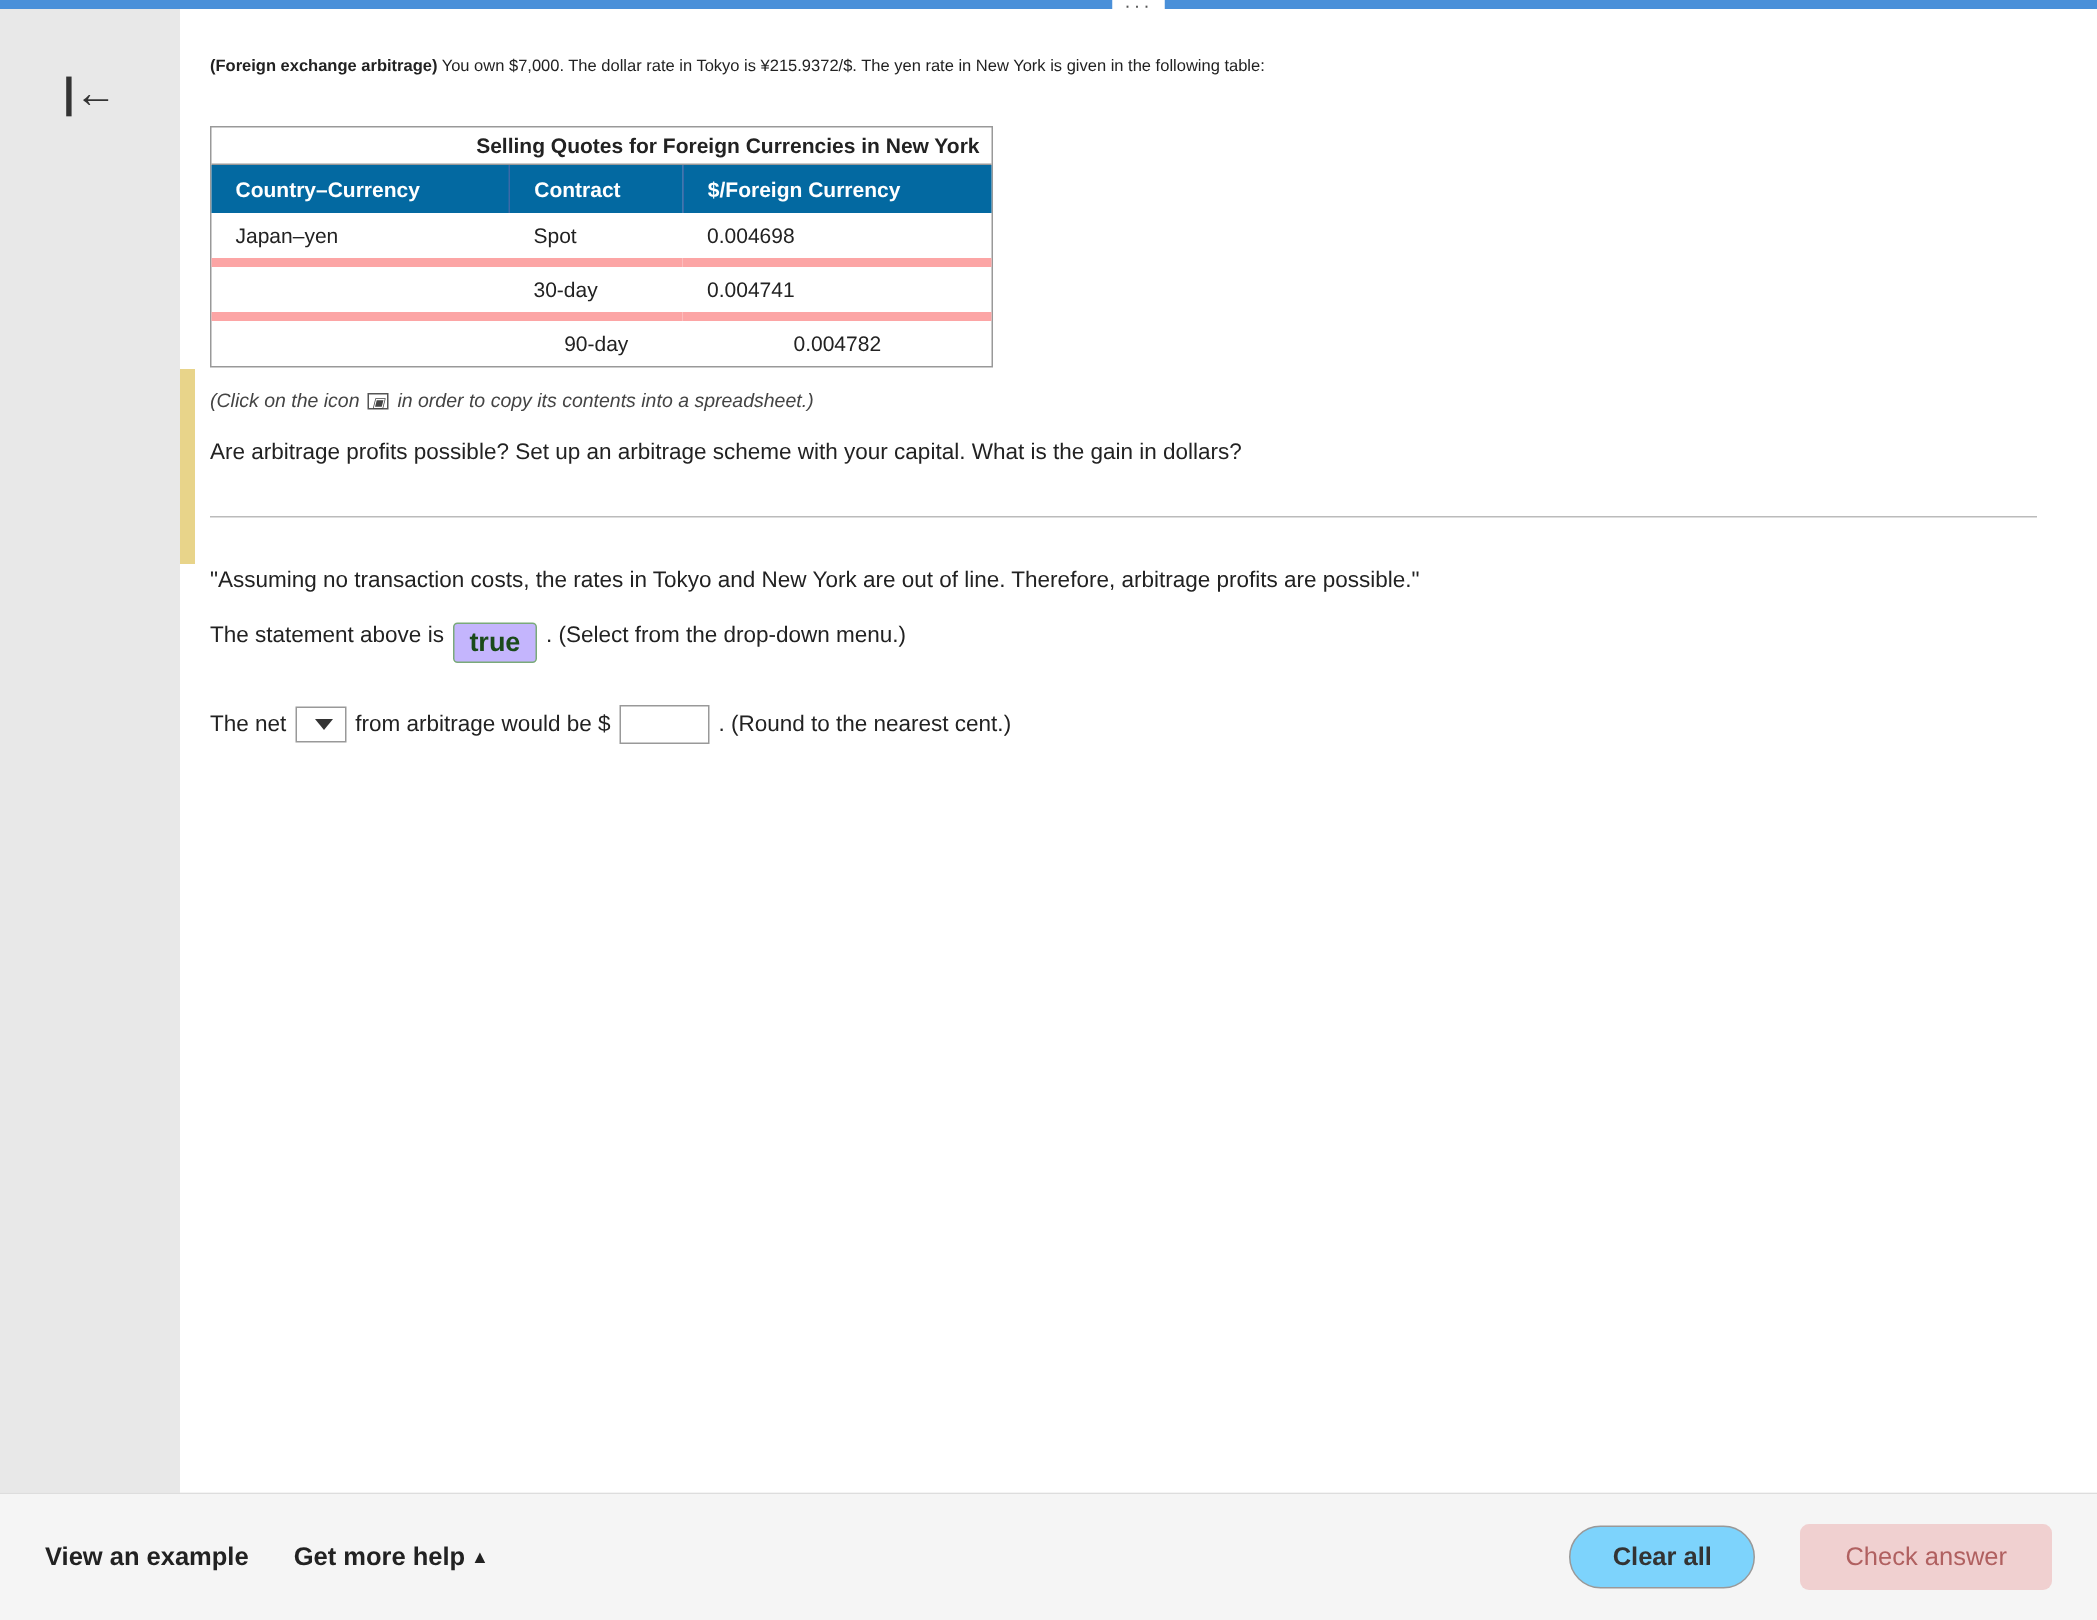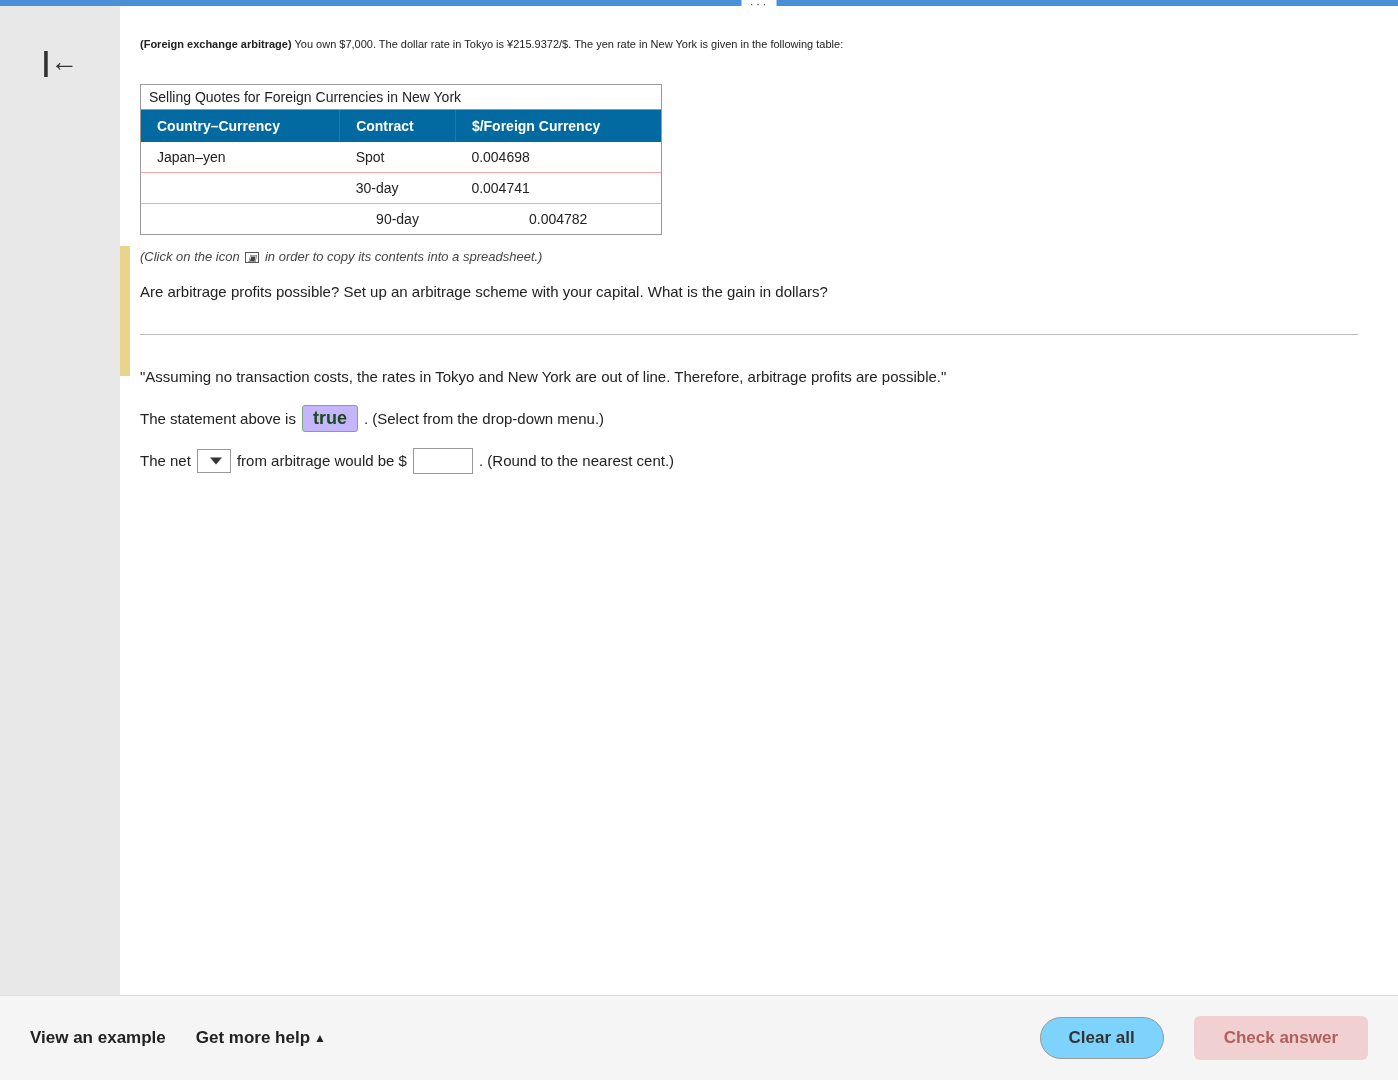--- a/index.html
+++ b/index.html
@@ -66,24 +66,25 @@
 
     .table-container {
       margin: 10px 0 10px 0;
       border: 1px solid #999;
       display: inline-block;
       min-width: 520px;
     }
 
     .table-title {
       font-size: 14px;
-      font-weight: normal;
+      font-weight: bold;
       color: #222;
       padding: 4px 8px;
       border-bottom: 1px solid #999;
+      text-align: right;
     }
 
     table {
       border-collapse: collapse;
       width: 100%;
       min-width: 520px;
     }
 
     table thead tr {
       background: #0369a1;
@@ -96,21 +97,21 @@
       padding: 8px 16px;
       text-align: left;
       border-right: 1px solid #3a6aa8;
     }
 
     table thead th:last-child {
       border-right: none;
     }
 
     table tbody tr {
-      border-bottom: 1px solid #fca5a5;
+      border-bottom: 6px solid #fca5a5;
     }
 
     table tbody tr:last-child {
       border-bottom: none;
       text-align: center;
     }
 
     table tbody td {
       font-size: 14px;
       color: #222;
@@ -170,23 +171,23 @@
     .quoted-text {
       font-size: 15px;
       color: #222;
       margin-bottom: 16px;
       line-height: 1.6;
     }
 
     .statement-row {
       font-size: 15px;
       color: #222;
-      margin-bottom: 16px;
-      display: flex;
-      align-items: center;
+      margin-bottom: 28px;
+      display: flex;
+      align-items: flex-start;
       gap: 6px;
       flex-wrap: wrap;
     }
 
     .true-badge {
       background: #c4b5fd;
       color: #1a4a1a;
       font-size: 18px;
       font-weight: bold;
       padding: 2px 10px;
@@ -280,21 +281,21 @@
     }
 
     .check-answer-btn {
       font-size: 17px;
       color: #b06060;
       background: #f0d0d0;
       border: none;
       border-radius: 6px;
       padding: 12px 30px;
       cursor: pointer;
-      font-weight: bold;
+      font-weight: normal;
     }
 
     .yellow-sidebar {
       width: 10px;
       background: #e8d48a;
       position: absolute;
       left: 0;
       top: 240px;
       height: 130px;
     }

